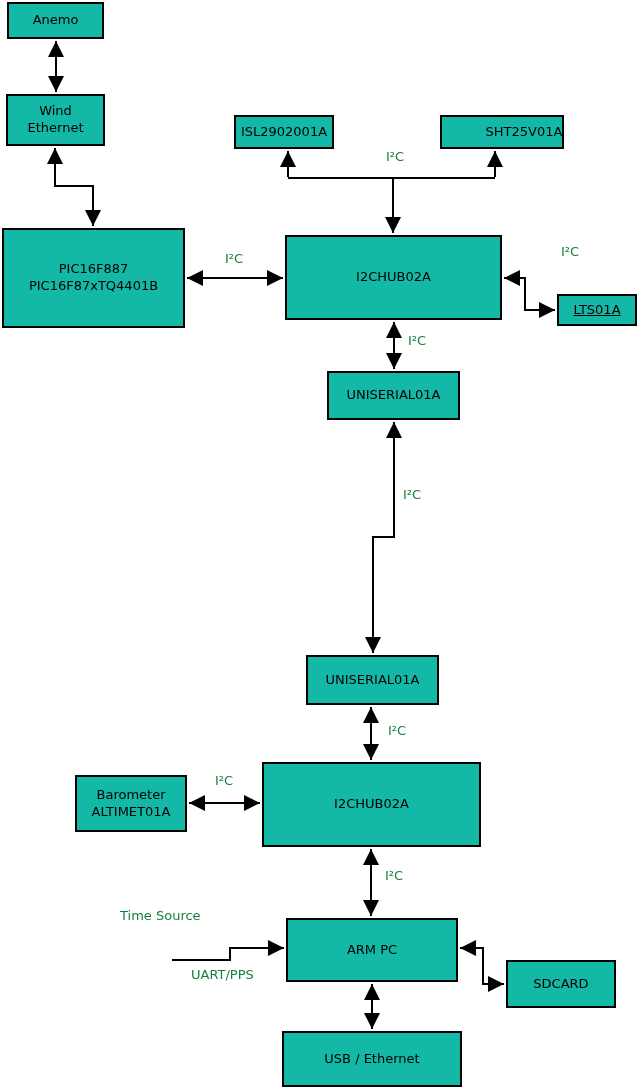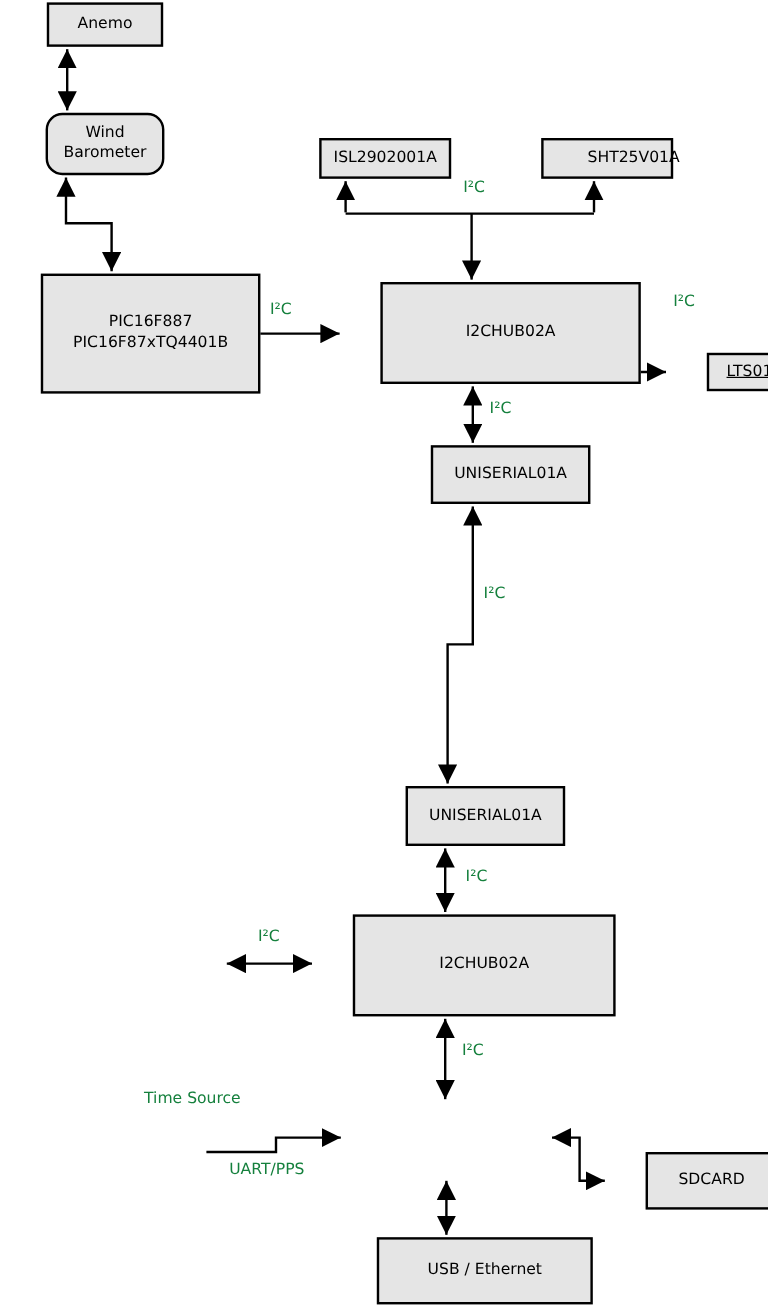--- a/index.html
+++ b/index.html
@@ -18,31 +18,30 @@
   #wires {
     position: absolute;
     left: 0; top: 0;
     width: 640px; height: 1089px;
     z-index: 1;
   }
   .box {
     position: absolute;
     box-sizing: border-box;
     border: 2px solid #000000;
-    background: #e5e5e5;
+    background: #14b8a6;
     display: flex;
     flex-direction: column;
     align-items: center;
     justify-content: center;
     text-align: center;
     font-size: 13px;
     line-height: 1.3;
     color: #000000;
     z-index: 2;
-    margin-left: 32px;
   }
   .buslabel {
     position: absolute;
     font-size: 13px;
     line-height: 1.1;
     color: #15803d;
     white-space: nowrap;
     z-index: 2;
   }
   path.wire {
@@ -77,35 +76,35 @@
     <path class="wire" d="M 371,849 L 371,916" marker-start="url(#arrow)" marker-end="url(#arrow)"></path>
     <path class="wire" d="M 172,960 L 230,960 L 230,948 L 284,948" marker-end="url(#arrow)"></path>
     <path class="wire" d="M 460,948 L 483,948 L 483,984 L 504,984" marker-start="url(#arrow)" marker-end="url(#arrow)"></path>
     <path class="wire" d="M 372,984 L 372,1029" marker-start="url(#arrow)" marker-end="url(#arrow)"></path>
   </svg>
 
   <div class="box" style="left:7px; top:2px; width:97px; height:37px;">
     <div>Anemo</div>
   </div>
 
-  <div class="box" style="left:6px; top:94px; width:99px; height:52px;border-radius:14px;">
+  <div class="box" style="left:6px; top:94px; width:99px; height:52px;">
     <div>Wind</div>
-    <div>Barometer</div>
+    <div>Ethernet</div>
   </div>
 
   <div class="box" style="left:2px; top:228px; width:183px; height:100px;">
     <div>PIC16F887</div>
     <div>PIC16F87xTQ4401B</div>
   </div>
 
-  <div class="box" style="left:234px; top:115px; width:110px; height:34px;">
+  <div class="box" style="left:234px; top:115px; width:100px; height:34px;">
     <div>ISL2902001A</div>
   </div>
 
-  <div class="box" style="left:419px; top:115px; width:110px; height:34px;padding-left:44px;">
+  <div class="box" style="left:440px; top:115px; width:124px; height:34px;padding-left:44px;">
     <div>SHT25V01A</div>
   </div>
 
   <div class="box" style="left:285px; top:235px; width:217px; height:85px;">
     <div>I2CHUB02A</div>
   </div>
 
   <div class="box" style="left:557px; top:294px; width:80px; height:32px;text-decoration:underline;">
     <div>LTS01A</div>
   </div>
@@ -115,22 +114,29 @@
   </div>
 
   <div class="box" style="left:306px; top:655px; width:133px; height:50px;">
     <div>UNISERIAL01A</div>
   </div>
 
   <div class="box" style="left:262px; top:762px; width:219px; height:85px;">
     <div>I2CHUB02A</div>
   </div>
 
+  <div class="box" style="left:75px; top:775px; width:112px; height:57px;">
+    <div>Barometer</div>
+    <div>ALTIMET01A</div>
+  </div>
 
 
+  <div class="box" style="left:286px; top:918px; width:172px; height:64px;">
+    <div>ARM PC</div>
+  </div>
 
   <div class="box" style="left:506px; top:960px; width:110px; height:48px;">
     <div>SDCARD</div>
   </div>
 
   <div class="box" style="left:282px; top:1031px; width:180px; height:56px;">
     <div>USB / Ethernet</div>
   </div>
 
   <span class="buslabel" style="left:386px; top:150px;">I²C</span>

